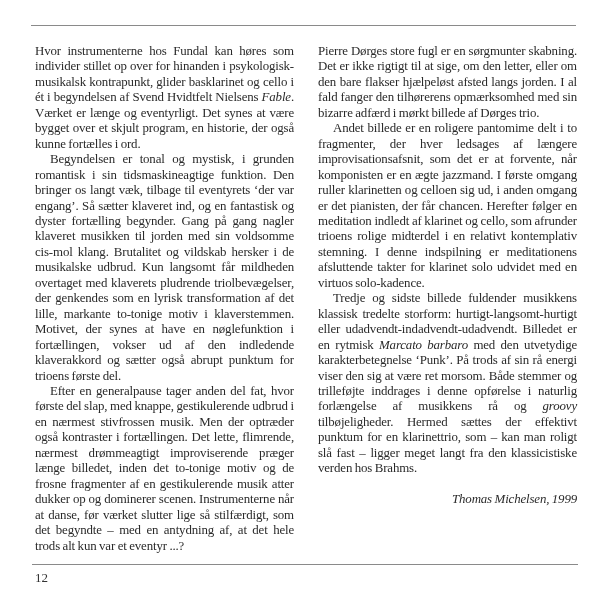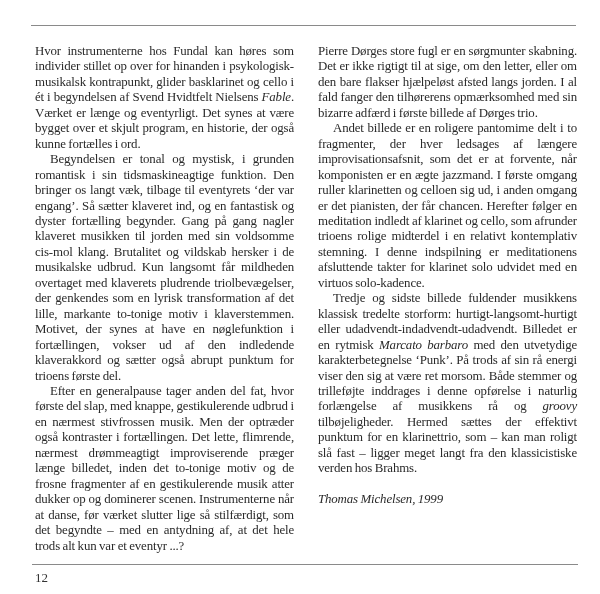--- a/index.html
+++ b/index.html
@@ -14,38 +14,38 @@
     position: absolute; top: 44px; width: 259px;
     font-size: 12.9px; line-height: 15.45px; text-align: justify;
     letter-spacing: -0.15px; word-spacing: -0.5px;
   }
   .col.left { left: 35px; }
   .col.right { left: 318px; }
   .col p { margin: 0; text-indent: 15px; }
   .col p.first { text-indent: 0; }
   .col em { font-style: italic; }
   .signature {
-    text-align: left; font-style: italic; margin-top: 15px !important; text-indent: 0 !important;
+    text-align: right; font-style: italic; margin-top: 15px !important; text-indent: 0 !important;
   }
   .page-number {
     position: absolute; left: 35px; top: 570px; font-size: 13px; color: #333; text-align: right;
   }
 </style>
 </head>
 <body>
 
 <div class="rule top"></div>
 
 <div class="col left">
   <p class="first"><span>Hvor instrumenterne hos Fundal kan høres som individer stillet op over for hinanden i psykologisk-musikalsk kontrapunkt, glider basklarinet og cello i ét i begyndelsen af Svend Hvidtfelt Nielsens </span><em>Fable</em><span>. Værket er længe og eventyrligt. Det synes at være bygget over et skjult program, en historie, der også kunne fortælles i ord.</span></p>
   <p><span>Begyndelsen er tonal og mystisk, i grunden romantisk i sin tidsmaskineagtige funktion. Den bringer os langt væk, tilbage til eventyrets ‘der var engang’. Så sætter klaveret ind, og en fantastisk og dyster fortælling begynder. Gang på gang nagler klaveret musikken til jorden med sin voldsomme cis-mol klang. Brutalitet og vildskab hersker i de musikalske udbrud. Kun langsomt får mildheden overtaget med klaverets pludrende triolbevægelser, der genkendes som en lyrisk transformation af det lille, markante to-tonige motiv i klaverstemmen. Motivet, der synes at have en nøglefunktion i fortællingen, vokser ud af den indledende klaverakkord og sætter også abrupt punktum for trioens første del.</span></p>
   <p><span>Efter en generalpause tager anden del fat, hvor første del slap, med knappe, gestikulerende udbrud i en nærmest stivfrossen musik. Men der optræder også kontraster i fortællingen. Det lette, flimrende, nærmest drømmeagtigt improviserende præger længe billedet, inden det to-tonige motiv og de frosne fragmenter af en gestikulerende musik atter dukker op og dominerer scenen. Instrumenterne når at danse, før værket slutter lige så stilfærdigt, som det begyndte – med en antydning af, at det hele trods alt kun var et eventyr ...?</span></p>
 </div>
 
 <div class="col right">
-  <p class="first"><span>Pierre Dørges store fugl er en sørgmunter skabning. Det er ikke rigtigt til at sige, om den letter, eller om den bare flakser hjælpeløst afsted langs jorden. I al fald fanger den tilhørerens opmærksomhed med sin bizarre adfærd i første billede af Dørges trio.</span></p>
+  <p class="first"><span>Pierre Dørges store fugl er en sørgmunter skabning. Det er ikke rigtigt til at sige, om den letter, eller om den bare flakser hjælpeløst afsted langs jorden. I al fald fanger den tilhørerens opmærksomhed med sin bizarre adfærd i mørkt billede af Dørges trio.</span></p>
   <p><span>Andet billede er en roligere pantomime delt i to fragmenter, der hver ledsages af længere improvisationsafsnit, som det er at forvente, når komponisten er en ægte jazzmand. I første omgang ruller klarinetten og celloen sig ud, i anden omgang er det pianisten, der får chancen. Herefter følger en meditation indledt af klarinet og cello, som afrunder trioens rolige midterdel i en relativt kontemplativ stemning. I denne indspilning er meditationens afsluttende takter for klarinet solo udvidet med en virtuos solo-kadence.</span></p>
   <p><span>Tredje og sidste billede fuldender musikkens klassisk tredelte storform: hurtigt-langsomt-hurtigt eller udadvendt-indadvendt-udadvendt. Billedet er en rytmisk </span><em>Marcato barbaro</em><span> med den utvetydige karakterbetegnelse ‘Punk’. På trods af sin rå energi viser den sig at være ret morsom. Både stemmer og trilleføjte inddrages i denne opførelse i naturlig forlængelse af musikkens rå og </span><em>groovy</em><span> tilbøjeligheder. Hermed sættes der effektivt punktum for en klarinettrio, som – kan man roligt slå fast – ligger meget langt fra den klassicistiske verden hos Brahms.</span></p>
   <p class="signature">Thomas Michelsen, 1999</p>
 </div>
 
 <div class="rule bottom"></div>
 <div class="page-number">12</div>
 
 </body></html>

